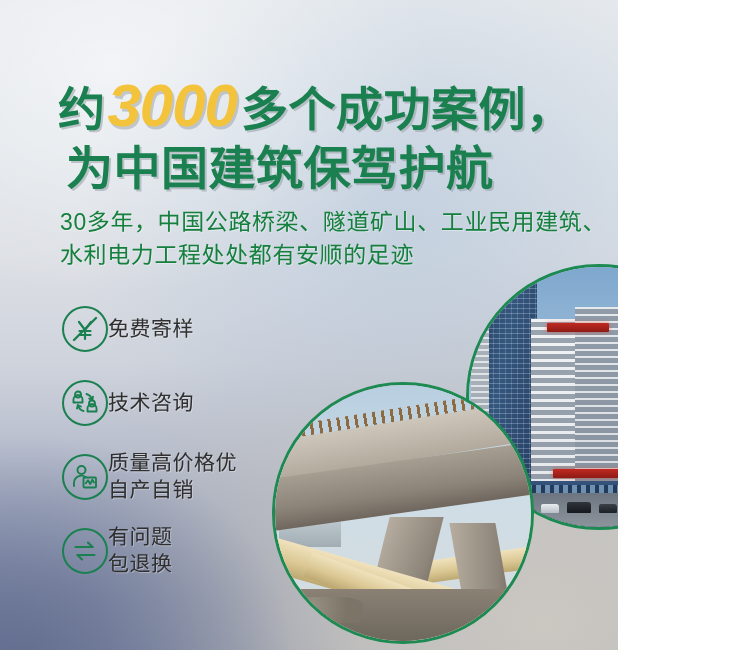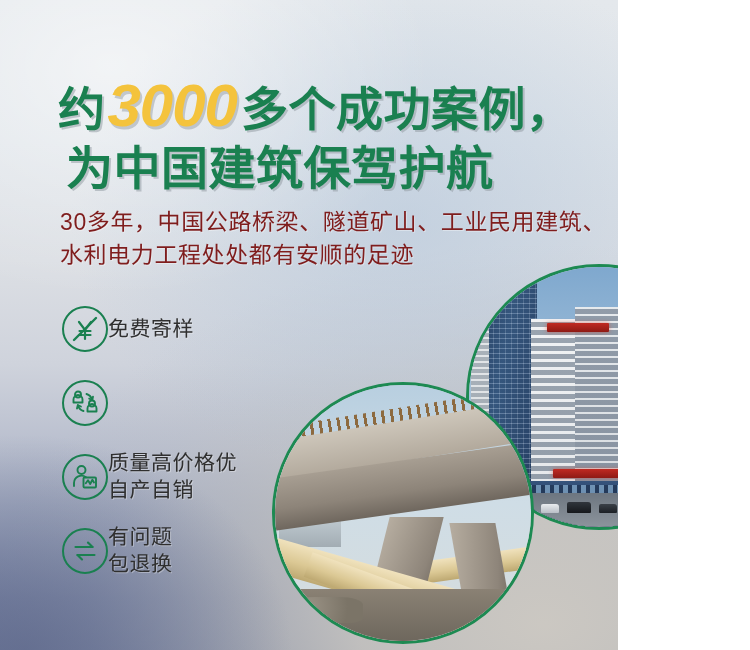--- a/index.html
+++ b/index.html
@@ -267,21 +267,21 @@
     padding: 0 4px 0 2px;
     text-shadow: 2px 3px 0 rgba(150,158,166,0.5);
   }
 
   
   .subcopy {
     position: absolute;
     left: 60px;
     top: 206px;
     z-index: 6;
-    color: #7f1d1d;
+    color: #15803d;
     font-size: 23px;
     line-height: 1.42;
     letter-spacing: 0.6px;
     white-space: nowrap;
     text-shadow: 1px 1px 0 rgba(255,255,255,0.35);
   }
   .subcopy span { display: block; }
 
   
   .features {
@@ -402,20 +402,21 @@
           <path d="M4.5 15.5 V12.5 a4.5 4.5 0 0 1 9 0 V15.5 Z"></path>
           <circle cx="23" cy="16.5" r="3"></circle>
           <path d="M18.5 24.5 V21.5 a4.5 4.5 0 0 1 9 0 V24.5 Z"></path>
           <path d="M17.5 7 a8 8 0 0 1 5.5 5.5"></path>
           <path d="M20.2 11.6 L23.3 13 L24 9.6"></path>
           <path d="M14.5 24 a8 8 0 0 1 -5.5 -5.5"></path>
           <path d="M11.9 19.5 L8.8 18.1 L8 21.5"></path>
         </svg>
       </span>
       <span class="feature-text">
+        <span>技术咨询</span>
       </span>
     </div>
 
     <div class="feature">
       <span class="feature-icon">
         <svg width="32" height="32" viewBox="0 0 32 32" fill="none" stroke="#1a8050" stroke-width="1.9" stroke-linecap="round" stroke-linejoin="round">
           <circle cx="12.5" cy="9" r="4"></circle>
           <path d="M5 25 V22 a7.5 7.5 0 0 1 12 -5.8"></path>
           <rect x="14.5" y="16.5" width="12.5" height="10" rx="1"></rect>
           <path d="M16.8 22.3 L19 19.3 L21.2 23 L23.4 18.8 L25 21.5"></path>

